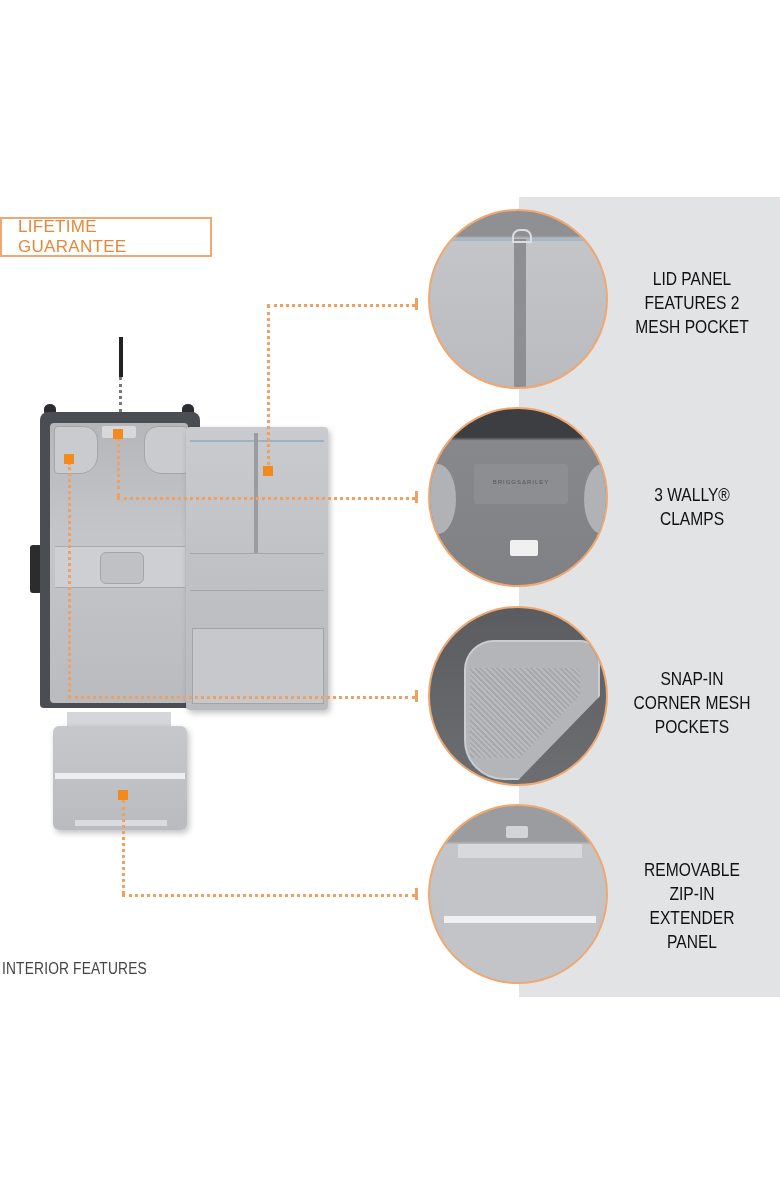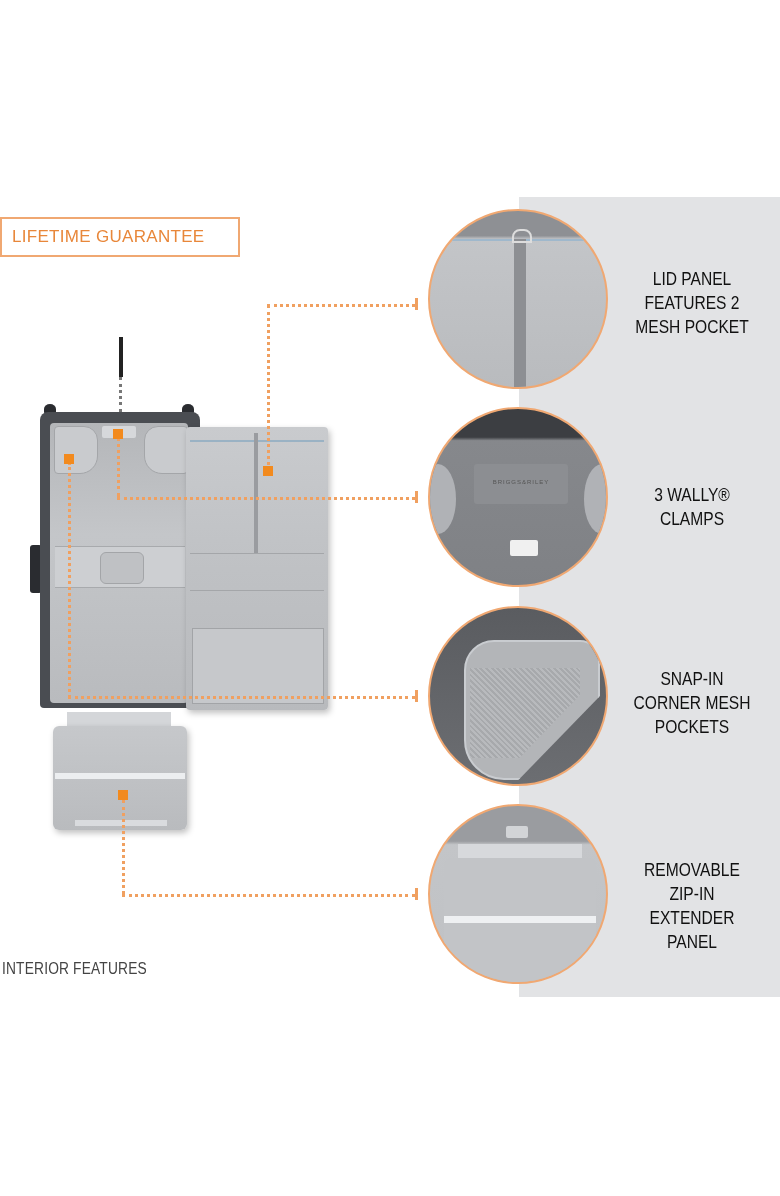--- a/index.html
+++ b/index.html
@@ -6,24 +6,24 @@
     body {
       width: 780px; height: 1196px; background: #ffffff;
       position: relative; overflow: hidden;
       font-family: "Liberation Sans", sans-serif;
     }
     .gray-panel {
       position: absolute; left: 519px; top: 197px; width: 261px; height: 800px;
       background: #e2e3e5;
     }
     .badge {
-      position: absolute; left: 0px; top: 217px; width: 240px; height: 40px;
+      position: absolute; left: 0px; top: 217px; width: 212px; height: 40px;
       border: 2px solid #f0a872; box-sizing: border-box;
       color: #e8873a; font-size: 17px; letter-spacing: 0.3px;
-      display: flex; align-items: center; padding-left: 10px;
+      display: flex; align-items: center; padding-left: 16px;
       font-family: "Liberation Sans", sans-serif; font-weight: normal;
     }
     .bottom-label {
       position: absolute; left: 2px; top: 960px;
       font-family: "Liberation Sans Narrow", "Liberation Sans", sans-serif;
       font-size: 16px; color: #444; letter-spacing: 0.2px;
       transform: scaleX(0.86); transform-origin: left center;
     }
     .circle {
       position: absolute; width: 180px; height: 180px; border-radius: 50%;

